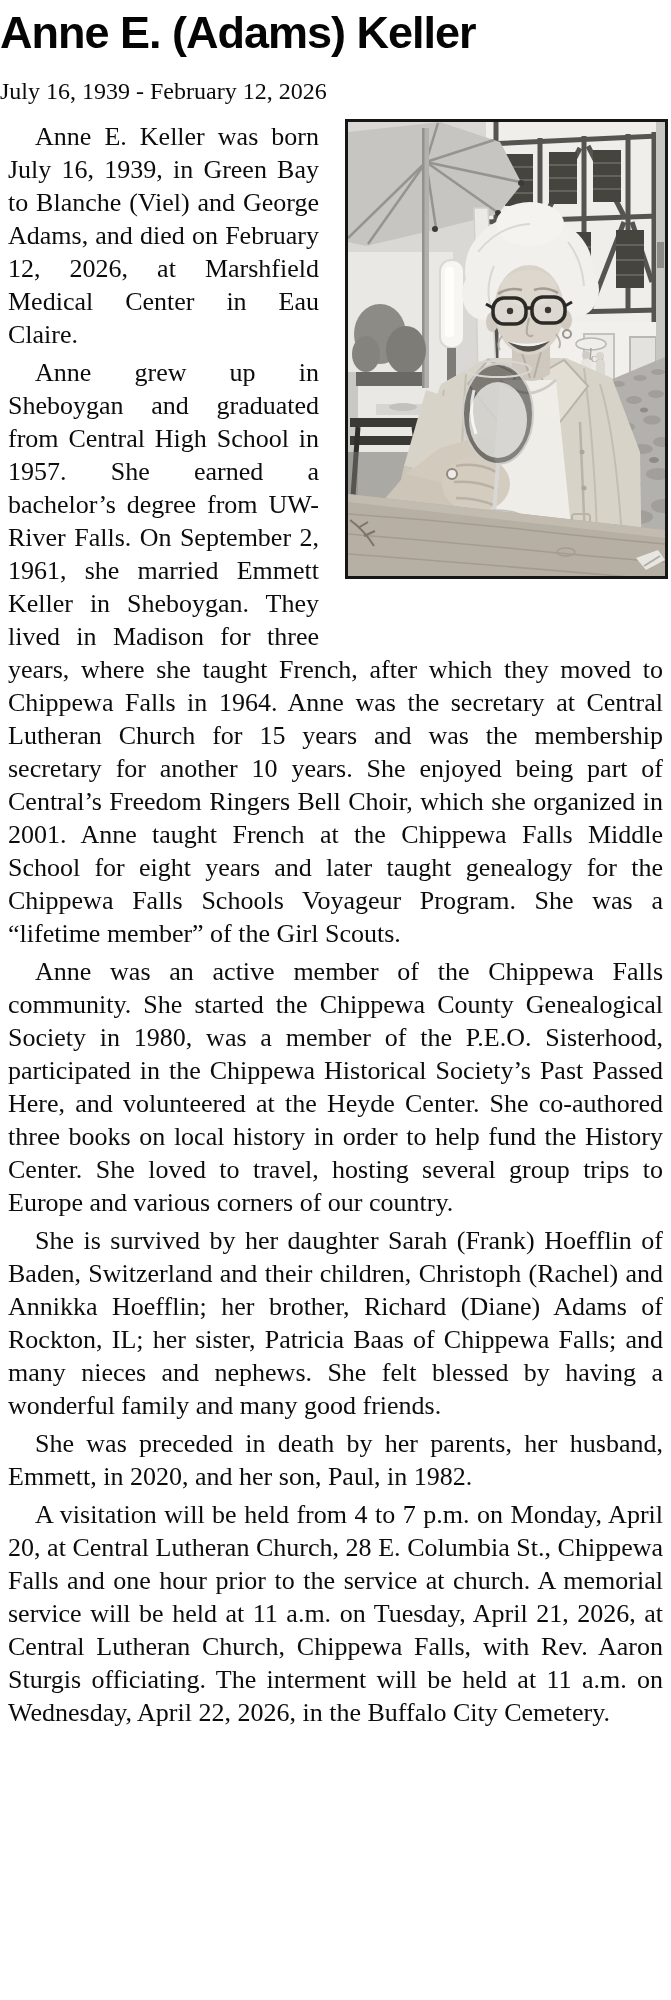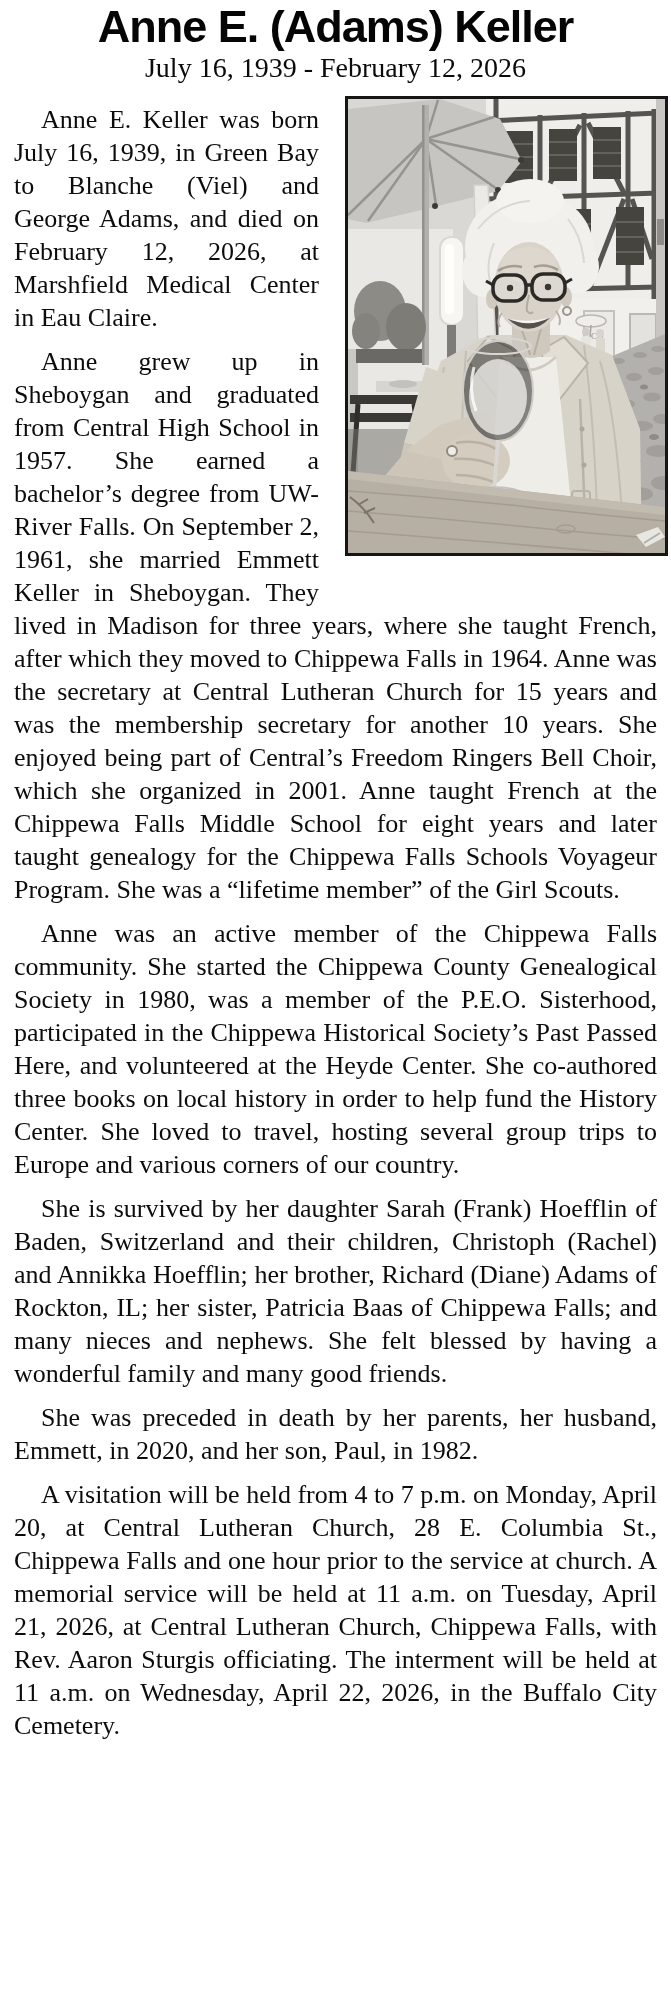--- a/index.html
+++ b/index.html
@@ -5,47 +5,47 @@
   html, body { margin: 0; padding: 0; background: #ffffff; }
   .page {
     position: relative;
     width: 671px;
     min-height: 2000px;
     margin: 0 auto;
     background: #ffffff;
     color: #0b0b0b;
     overflow: hidden;
   }
-  header { text-align: center; padding-top: 2px; }
+  header { padding-top: 8px; }
   h1 {
     margin: 0;
     font-family: "Liberation Sans", sans-serif;
     font-weight: 700;
     font-size: 45px;
     line-height: 49px;
     letter-spacing: -1px;
     color: #050505;
   }
   .dates {
     font-family: "Liberation Serif", serif;
-    font-size: 28px;
+    font-size: 24px;
     line-height: 32px;
-    margin-top: 1px;
+    margin-top: 18px;
     color: #0b0b0b;
   }
   article.body {
     font-family: "Liberation Serif", serif;
     font-size: 26px;
     line-height: 33px;
     text-align: justify;
     padding: 8px 3px 0 3px;
     color: #0c0c0c;
   }
   article.body p {
-    margin: 11px;
+    margin: 5px;
     text-indent: 27px;
   }
   figure.photo {
     float: right;
     width: 317px;
     height: 454px;
     margin: 4px 0 46px 26px;
     padding: 0;
     border: 3px solid #161616;
     background: #dcdcda;

